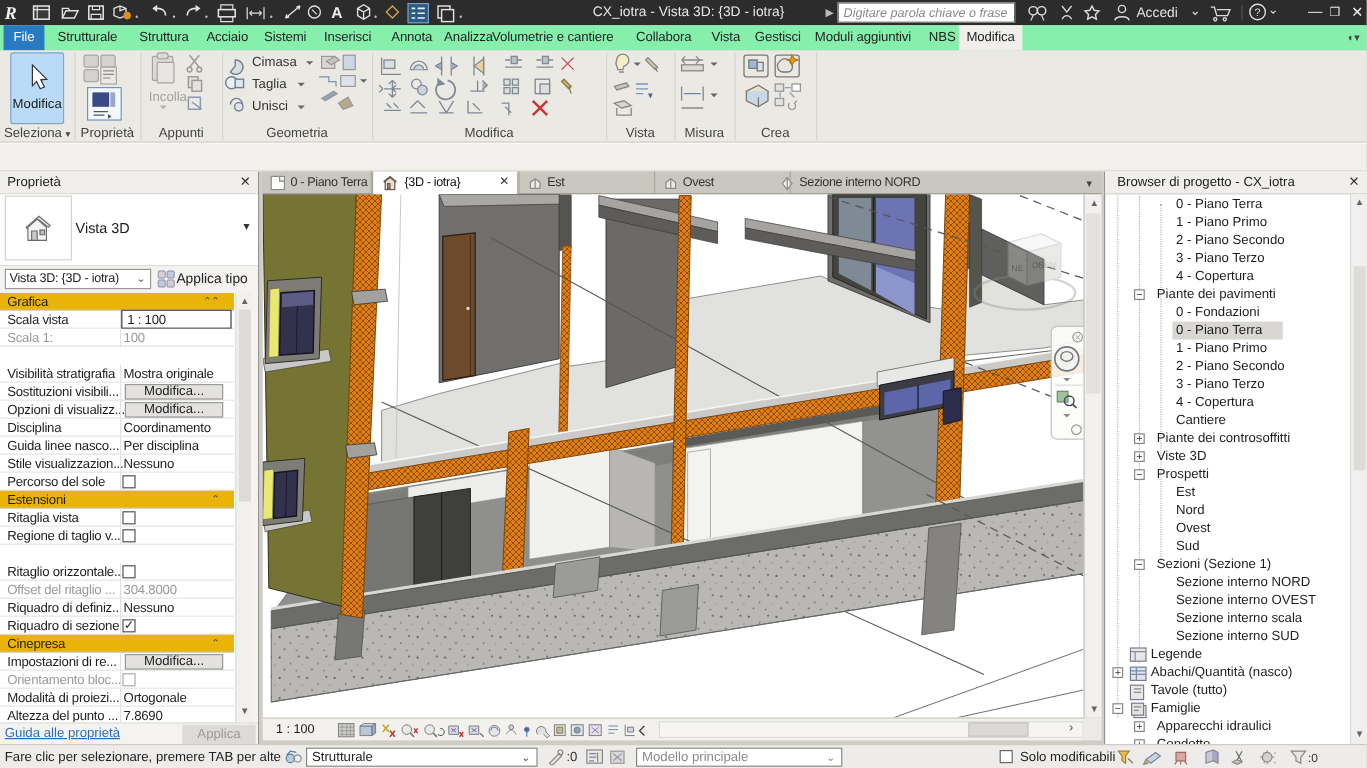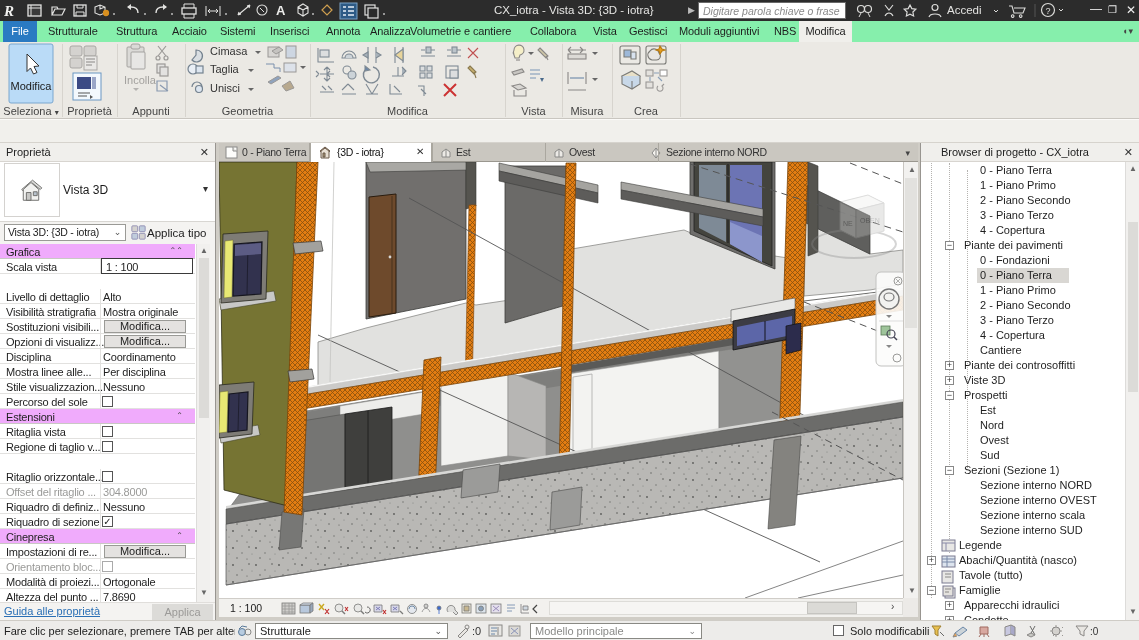--- a/index.html
+++ b/index.html
@@ -28,21 +28,21 @@
 #view{left:219px;top:162px;width:684px;height:436px;background:#fff}
 #vsb{left:903px;top:162px;width:15px;height:436px;background:#f2f1ef;border-left:1px solid #c8c5c0}
 #vcb{left:219px;top:598px;width:684px;height:19px;background:#f2f1ee;border-top:1px solid #d0cdc8}
 #corner{left:903px;top:598px;width:15px;height:19px;background:#eceae7}
 
 #sb{left:0;top:620px;width:1139px;height:20px;background:#edecea;border-top:1px solid #cfccc6;font-size:11px}
 .combo{position:absolute;background:#fff;border:1px solid #898984;font-size:11px;line-height:14px;padding-left:4px;color:#222}
 .cv{position:absolute;color:#666;font-size:8px}
 
 .prow{position:absolute;left:0;width:195px;height:15px;border-bottom:1px solid #e2e1df;background:#fff}
-.psec{position:absolute;left:0;width:195px;height:15px;background:#f0abfc;border-bottom:1px solid #c9c8c4;color:#1a1a1a}
+.psec{position:absolute;left:0;width:195px;height:15px;background:#eab308;border-bottom:1px solid #c9c8c4;color:#1a1a1a}
 .pl{position:absolute;left:6px;top:1.5px;font-size:11px;color:#1e1e1e;letter-spacing:-0.2px}
 .pv{position:absolute;left:103px;top:1.5px;font-size:11px;color:#1e1e1e;letter-spacing:-0.2px}
 .pdiv{position:absolute;left:100px;top:0;width:1px;height:15px;background:#e2e1df}
 .pbtn{position:absolute;left:104px;top:1px;width:82px;height:13px;background:#e4e2e0;border:1px solid #9a9a96;font-size:11px;text-align:center;line-height:11px;color:#222}
 .cb{position:absolute;left:102px;top:2px;width:11px;height:11px;background:#fff;border:1px solid #555}
 
 .trow{position:absolute;font-size:11px;color:#1e1e1e;height:15px;line-height:15px}
 .pm{position:absolute;width:9px;height:9px;background:#fff;border:1px solid #888;font-size:9px;line-height:7px;text-align:center;color:#333}
 </style></head>
 <body>
@@ -306,24 +306,24 @@
 <div class="psec" style="top:0">
         <span class="pl">Grafica</span>
         <span style="position:absolute;right:12px;top:2px;font-size:8px;color:#444">⌃⌃</span>
       </div>
 <div class="prow" style="top:15px">
         <span class="pl">Scala vista</span>
         <div class="pdiv"></div>
         <div class="a" style="left:101px;top:-1px;width:92px;height:16px;border:1px solid #3a3a3a;background:#fff"></div>
         <span class="pv" style="left:106px">1 : 100</span>
       </div>
-<div class="prow" style="top:45px">
-        <span class="pl">Livello di dettaglio</span>
-        <div class="pdiv"></div>
-        <span class="pv">Alto</span>
+<div class="prow" style="top:30px">
+        <span class="pl" style="color:#9a9a98">Scala  1:</span>
+        <div class="pdiv"></div>
+        <span class="pv" style="color:#9a9a98">100</span>
       </div>
 <div class="prow" style="top:60px">
         <span class="pl">Visibilità stratigrafia</span>
         <div class="pdiv"></div>
         <span class="pv">Mostra originale</span>
       </div>
 <div class="prow" style="top:75px">
         <span class="pl">Sostituzioni visibili...</span>
         <div class="pdiv"></div>
         <span class="pbtn">Modifica...</span>
@@ -332,21 +332,21 @@
         <span class="pl">Opzioni di visualizz...</span>
         <div class="pdiv"></div>
         <span class="pbtn">Modifica...</span>
       </div>
 <div class="prow" style="top:105px">
         <span class="pl">Disciplina</span>
         <div class="pdiv"></div>
         <span class="pv">Coordinamento</span>
       </div>
 <div class="prow" style="top:120px">
-        <span class="pl">Mostra linee alle...</span>
+        <span class="pl">Guida linee nasco...</span>
         <div class="pdiv"></div>
         <span class="pv">Per disciplina</span>
       </div>
 <div class="prow" style="top:135px">
         <span class="pl">Stile visualizzazion...</span>
         <div class="pdiv"></div>
         <span class="pv">Nessuno</span>
       </div>
 <div class="prow" style="top:150px">
         <span class="pl">Percorso del sole</span>
@@ -416,21 +416,21 @@
 <span class="cv" style="left:3px;top:2px">▲</span>
 <span class="cv" style="left:3px;top:344px">▼</span>
 <div class="a" style="left:2px;top:14px;width:10px;height:160px;background:#dcdbd8"></div>
 </div>
 <div class="a" style="left:0;top:459px;width:215px;height:18px;background:#f4f3f1;border-top:1px solid #e0dedb">
 <span class="a" style="left:4px;top:2px;color:#2a6fb5;text-decoration:underline;font-size:11px">Guida alle proprietà</span>
 <span class="a" style="left:152px;top:1px;width:61px;height:16px;background:#dcdbd8;color:#9b9a98;text-align:center;line-height:16px;font-size:11px">Applica</span>
 </div>
 </div>
 <div class="a" id="rp">
-<div class="phead" style="left:0;top:0;width:218px;padding-left:20px">Browser di progetto - CX_iotra<span style="position:absolute;right:6px;font-size:11px;color:#333">✕</span></div>
+<div class="phead" style="left:0;top:0;width:218px;padding-left:10px">Browser di progetto - CX_iotra<span style="position:absolute;right:6px;font-size:11px;color:#333">✕</span></div>
 <div class="a" style="left:10px;top:20px;width:1px;height:435px;border-left:1px dotted #b5b3b0"></div>
 <div class="a" style="left:28px;top:20px;width:1px;height:390px;border-left:1px dotted #b5b3b0"></div>
 <div class="a" style="left:46px;top:27px;width:1px;height:300px;border-left:1px dotted #b5b3b0"></div>
 <div class="a" style="left:56px;top:125px;width:92px;height:15px;background:#d9d7d3"></div>
 <span class="trow" style="left:59px;top:20px">0 - Piano Terra</span>
 <span class="trow" style="left:59px;top:35px">1 - Piano Primo</span>
 <span class="trow" style="left:59px;top:50px">2 - Piano Secondo</span>
 <span class="trow" style="left:59px;top:65px">3 - Piano Terzo</span>
 <span class="trow" style="left:59px;top:80px">4 - Copertura</span>
 <span class="pm" style="left:24px;top:98px">−</span>

